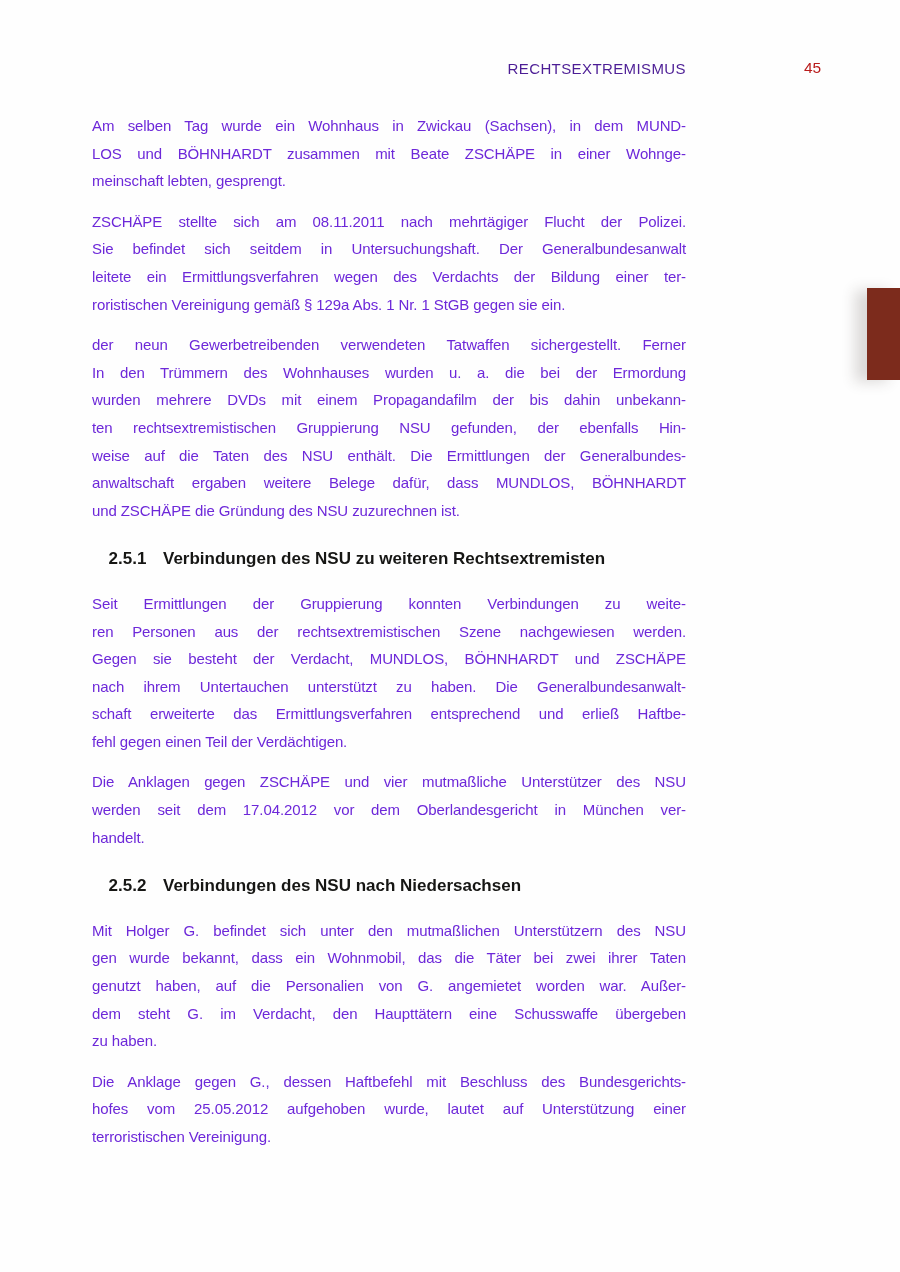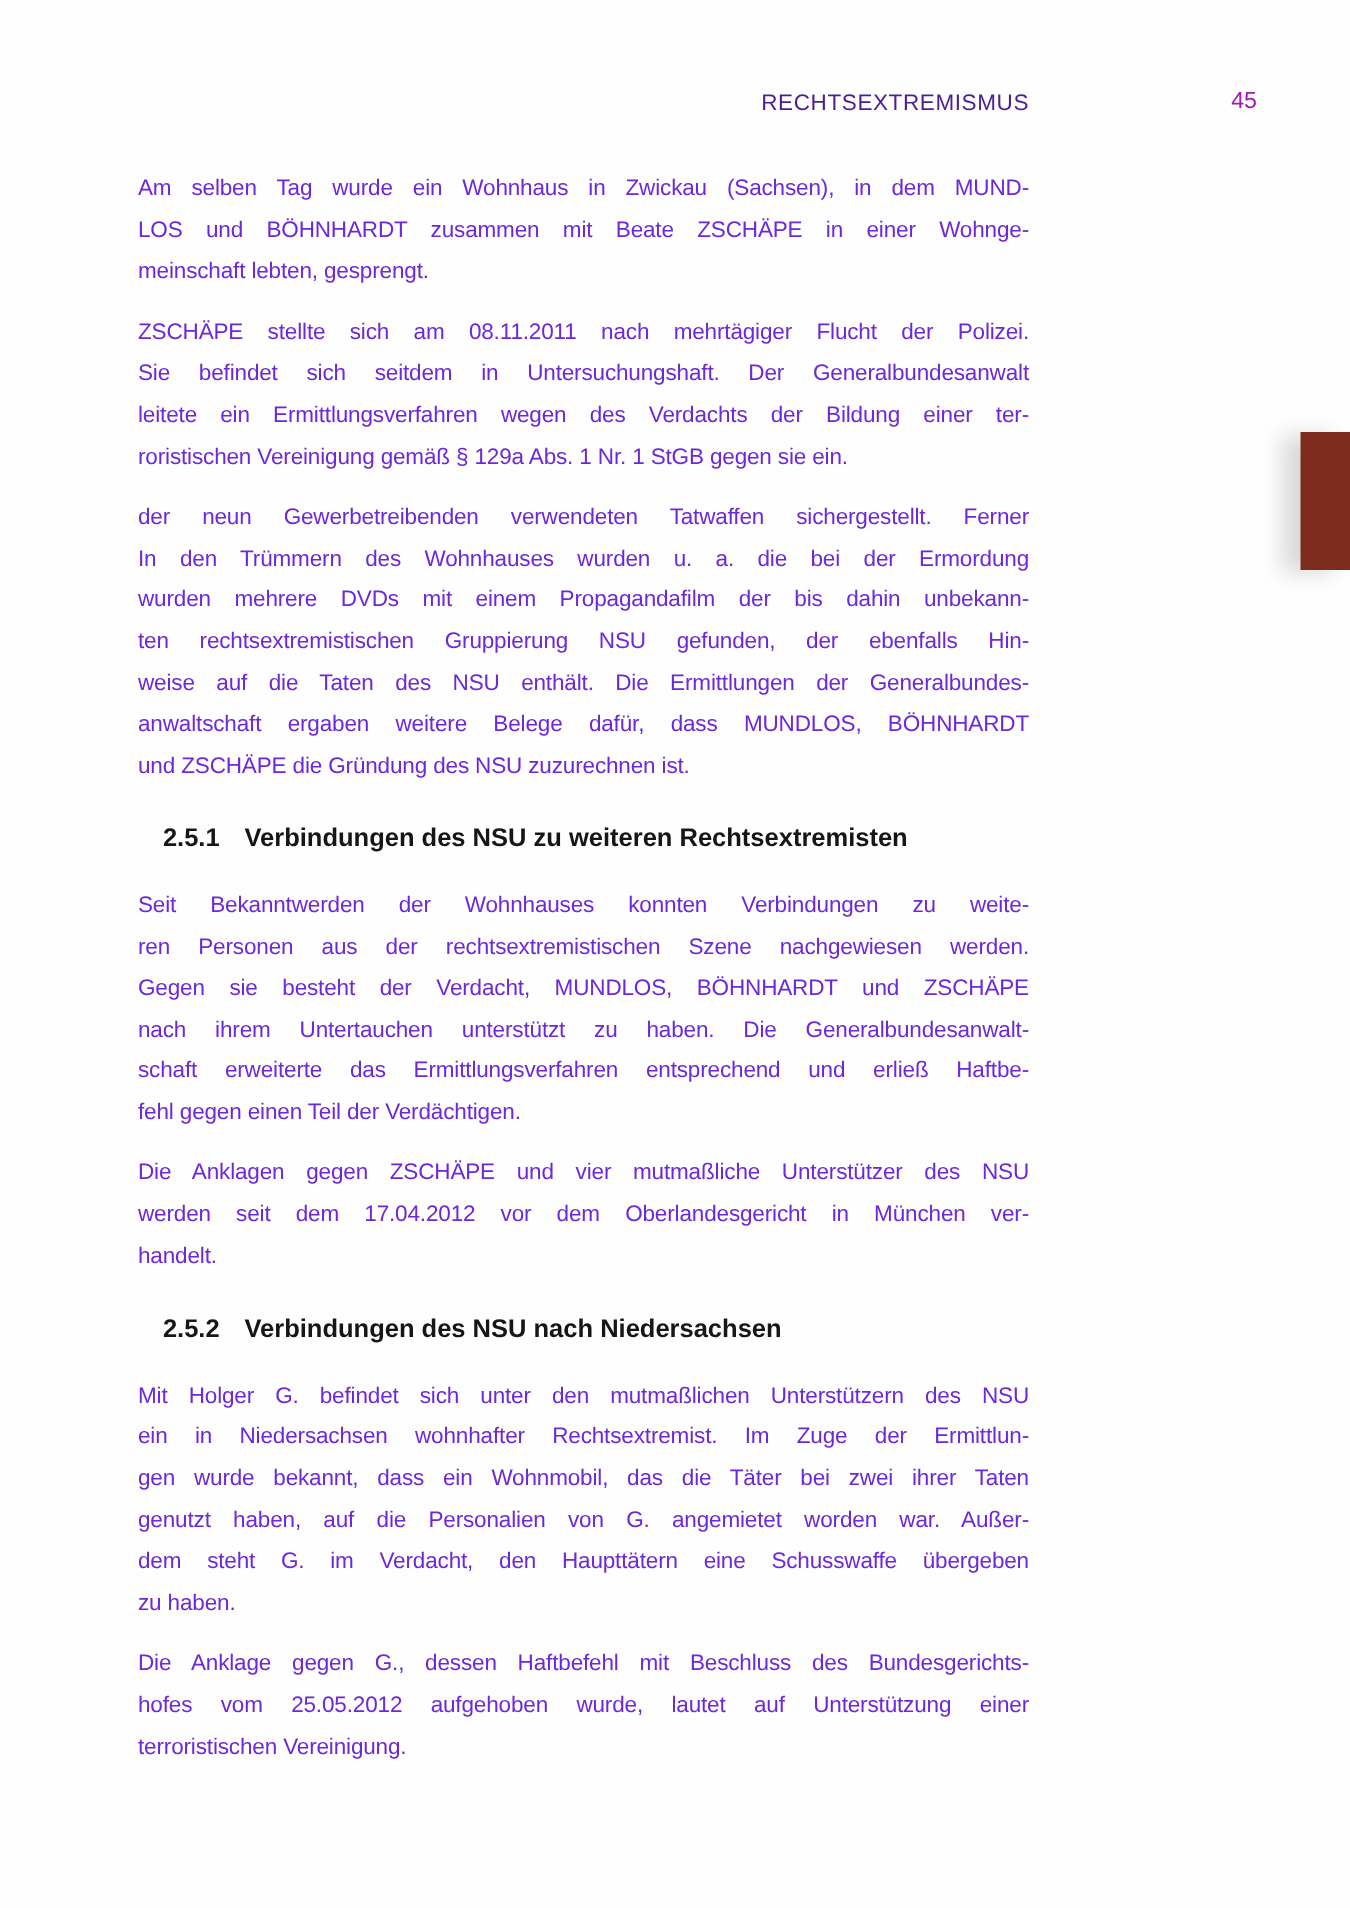--- a/index.html
+++ b/index.html
@@ -24,23 +24,22 @@
     text-align: right;
     font-size: 15px;
     letter-spacing: 0.4px;
     color: #4c1d95;
   }
   .page-number {
     position: absolute;
     top: 59px;
     left: 804px;
     width: 34px;
-    text-align: right;
     font-size: 15.5px;
-    color: #a21caf;
+    color: #b91c1c;
   }
   .content {
     position: absolute;
     top: 112px;
     left: 92px;
     width: 594px;
   }
   .para {
     margin: 0 0 13px 0;
     font-size: 15px;
@@ -106,39 +105,38 @@
         <div class="line">ten rechtsextremistischen Gruppierung NSU gefunden, der ebenfalls Hin-</div>
         <div class="line">weise auf die Taten des NSU enthält. Die Ermittlungen der Generalbundes-</div>
         <div class="line">anwaltschaft ergaben weitere Belege dafür, dass MUNDLOS, BÖHNHARDT</div>
         <div class="line last">und ZSCHÄPE die Gründung des NSU zuzurechnen ist.</div>
       </div>
       <div class="heading">
         <span class="hnum">2.5.1</span>
         <span class="htitle">Verbindungen des NSU zu weiteren Rechtsextremisten</span>
       </div>
       <div class="para">
-        <div class="line">Seit Bekanntwerden der Wohnhauses konnten Verbindungen zu weite-</div>
+        <div class="line">Seit Ermittlungen der Gruppierung konnten Verbindungen zu weite-</div>
         <div class="line">ren Personen aus der rechtsextremistischen Szene nachgewiesen werden.</div>
         <div class="line">Gegen sie besteht der Verdacht, MUNDLOS, BÖHNHARDT und ZSCHÄPE</div>
         <div class="line">nach ihrem Untertauchen unterstützt zu haben. Die Generalbundesanwalt-</div>
         <div class="line">schaft erweiterte das Ermittlungsverfahren entsprechend und erließ Haftbe-</div>
         <div class="line last">fehl gegen einen Teil der Verdächtigen.</div>
       </div>
       <div class="para">
         <div class="line">Die Anklagen gegen ZSCHÄPE und vier mutmaßliche Unterstützer des NSU</div>
         <div class="line">werden seit dem 17.04.2012 vor dem Oberlandesgericht in München ver-</div>
         <div class="line last">handelt.</div>
       </div>
       <div class="heading">
         <span class="hnum">2.5.2</span>
         <span class="htitle">Verbindungen des NSU nach Niedersachsen</span>
       </div>
       <div class="para">
         <div class="line">Mit Holger G. befindet sich unter den mutmaßlichen Unterstützern des NSU</div>
-        <div class="line">ein in Niedersachsen wohnhafter Rechtsextremist. Im Zuge der Ermittlun-</div>
         <div class="line">gen wurde bekannt, dass ein Wohnmobil, das die Täter bei zwei ihrer Taten</div>
         <div class="line">genutzt haben, auf die Personalien von G. angemietet worden war. Außer-</div>
         <div class="line">dem steht G. im Verdacht, den Haupttätern eine Schusswaffe übergeben</div>
         <div class="line last">zu haben.</div>
       </div>
       <div class="para">
         <div class="line">Die Anklage gegen G., dessen Haftbefehl mit Beschluss des Bundesgerichts-</div>
         <div class="line">hofes vom 25.05.2012 aufgehoben wurde, lautet auf Unterstützung einer</div>
         <div class="line last">terroristischen Vereinigung.</div>
       </div>

